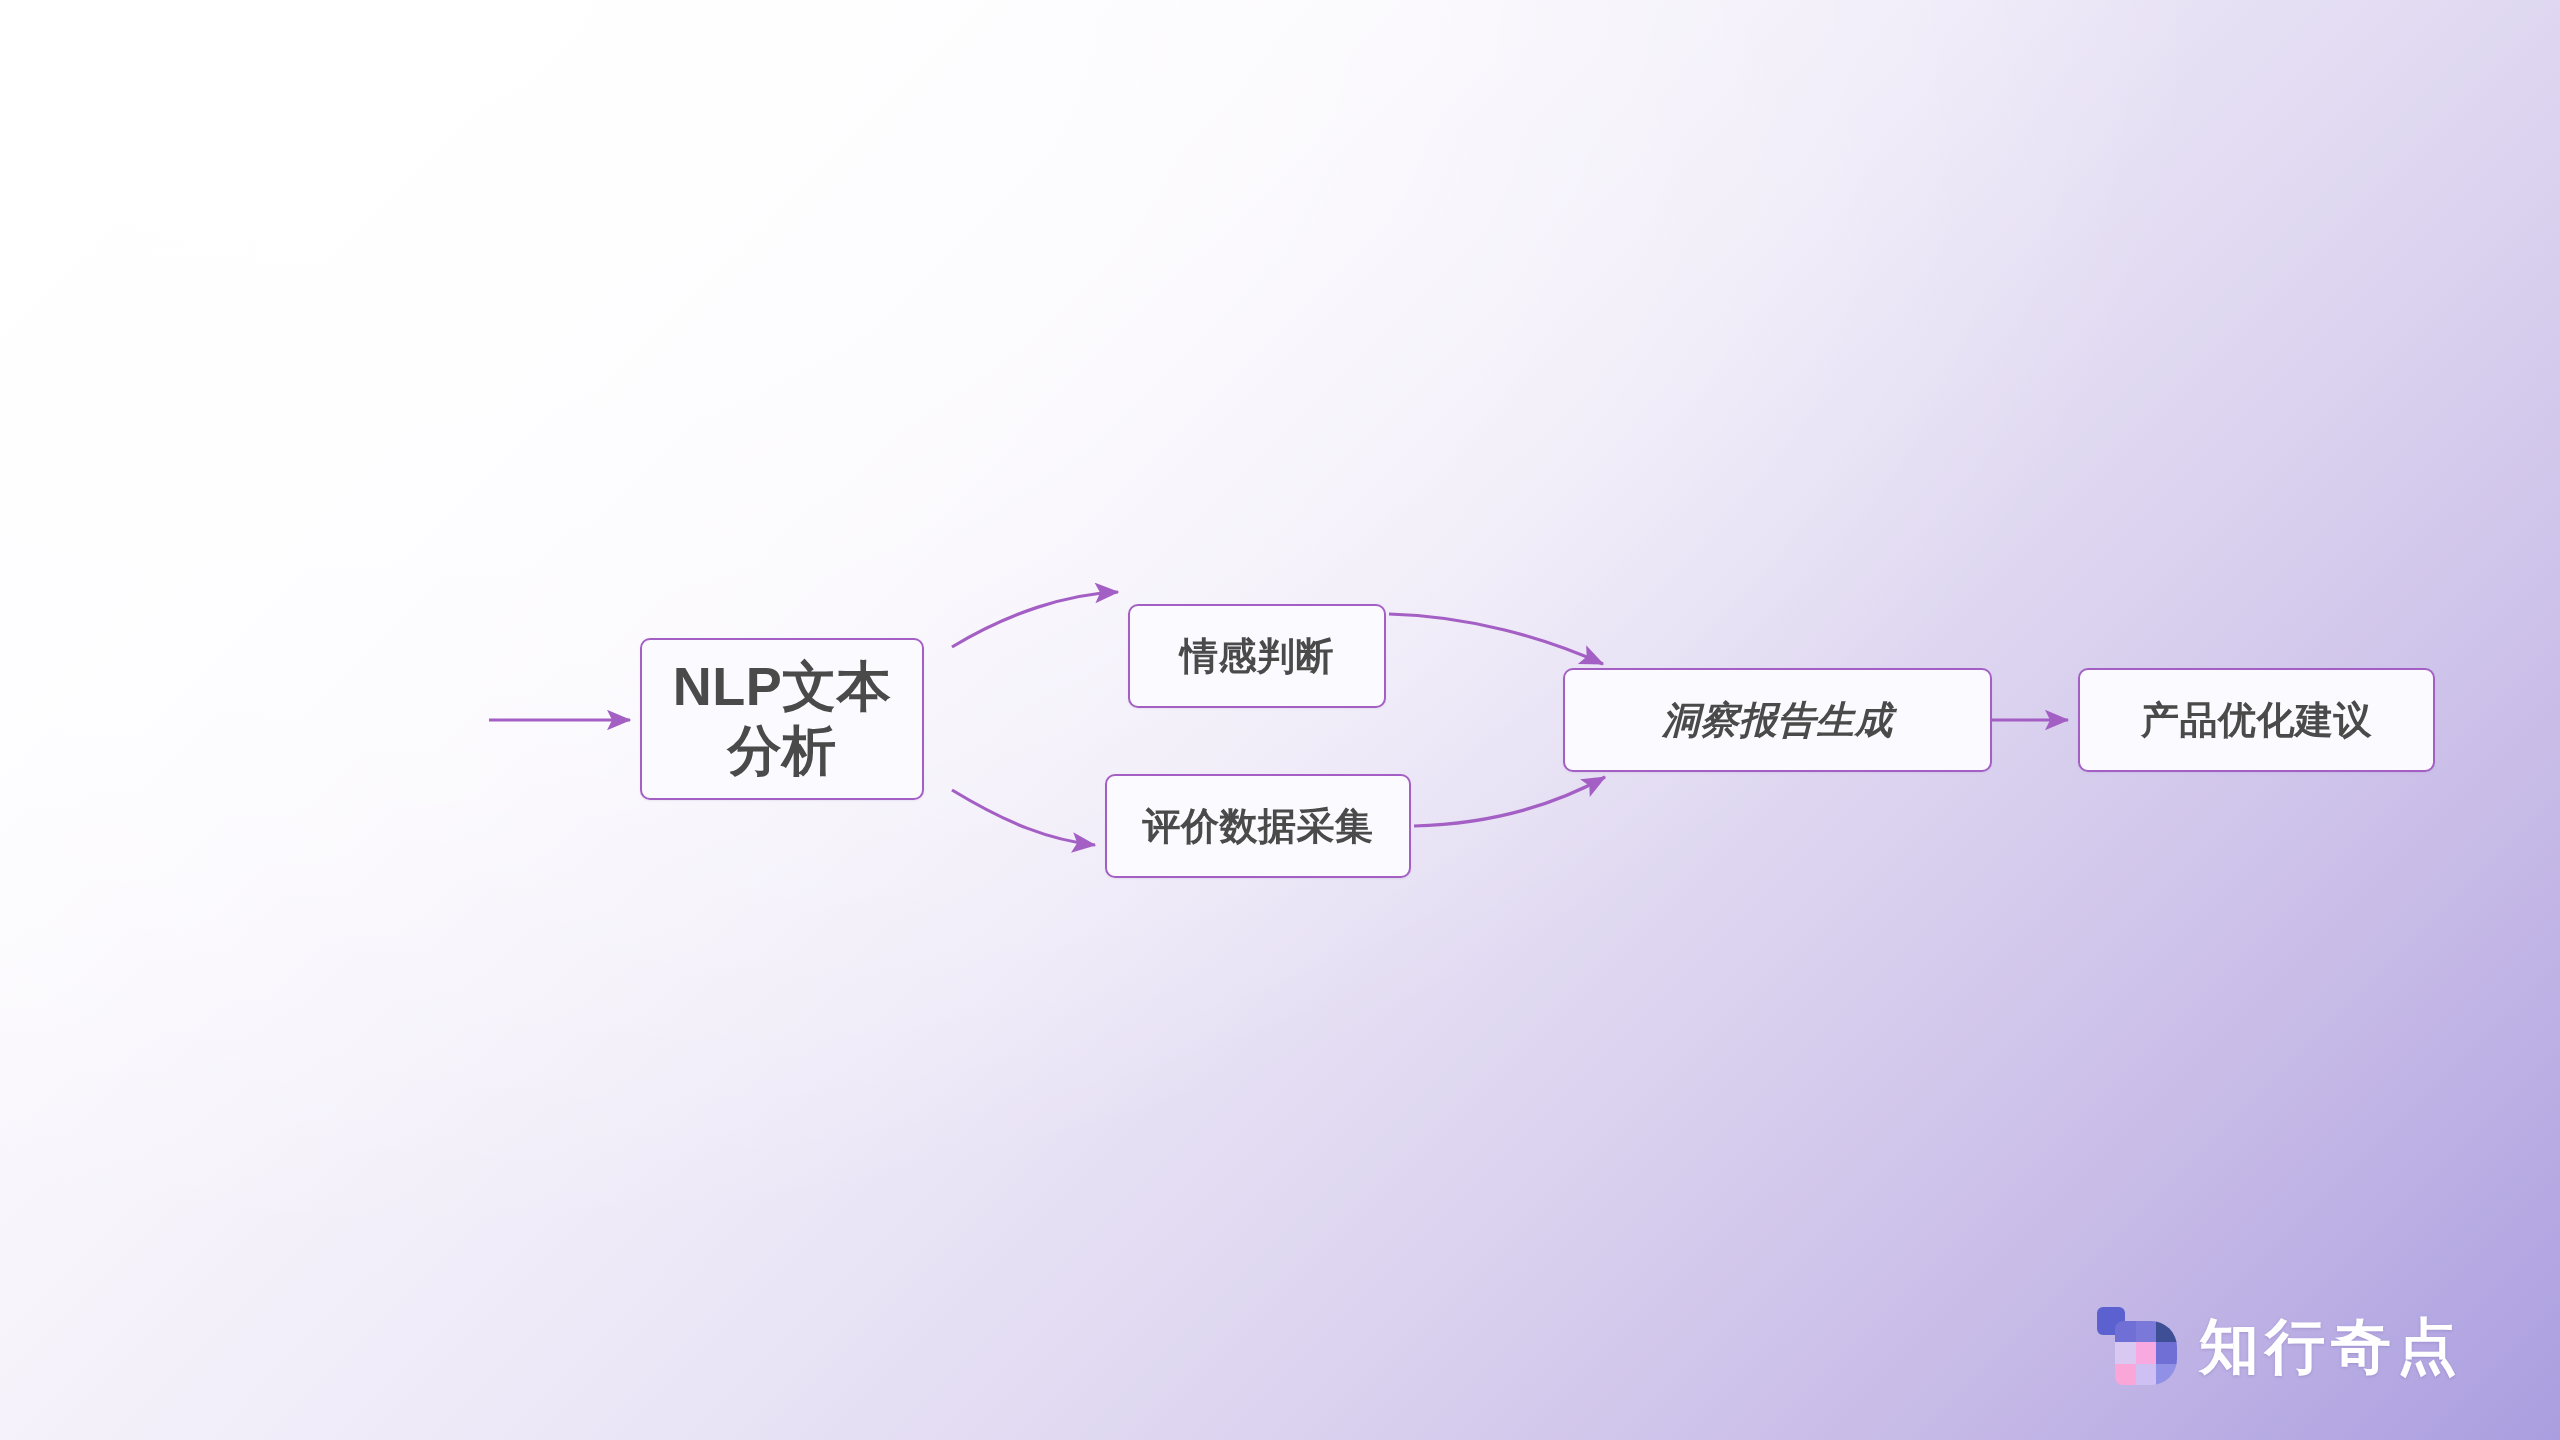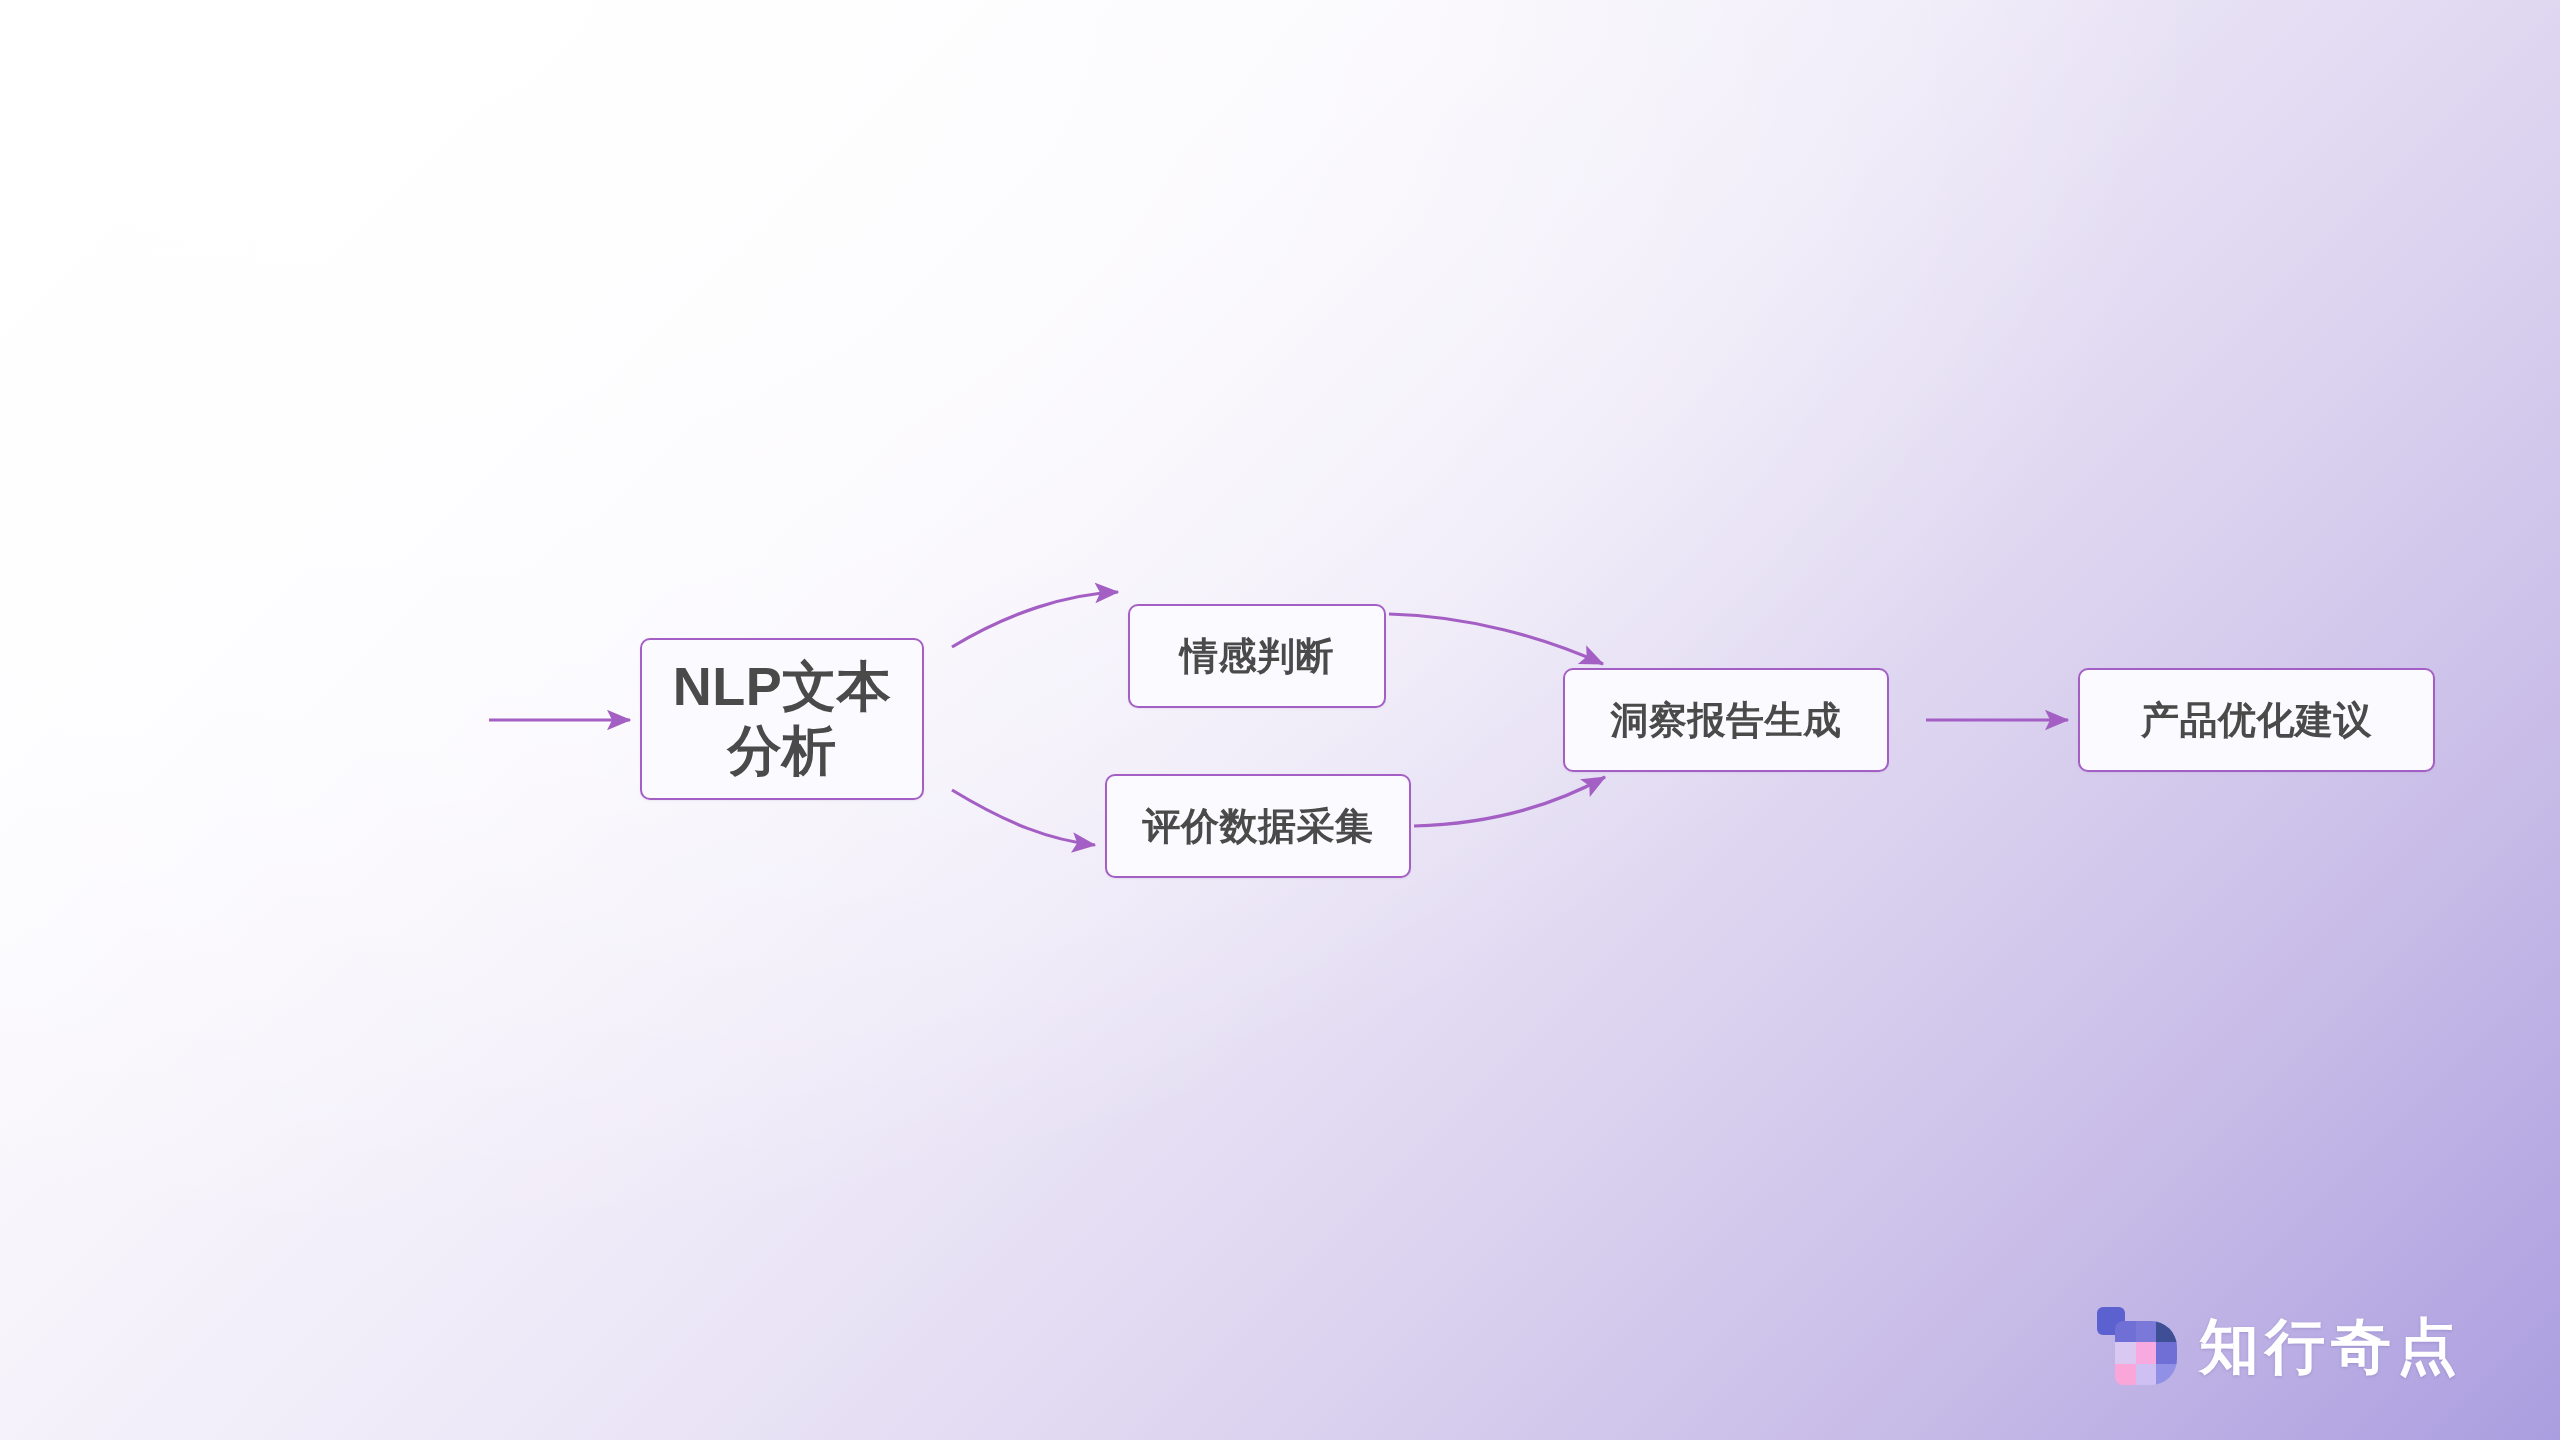--- a/index.html
+++ b/index.html
@@ -65,21 +65,21 @@
     letter-spacing: 0.5px;
     line-height: 1.18;
     box-shadow: 0 1px 2px rgba(120, 90, 160, 0.10);
   }
 
   
   #node-collect { left: 128px;  top: 670px; width: 356px; height: 100px; font-size: 37px; }
   #node-nlp     { left: 640px;  top: 638px; width: 284px; height: 162px; font-size: 54px; padding: 16px 14px; }
   #node-senti   { left: 1128px; top: 564px; width: 258px; height: 104px; font-size: 38px; margin-top: 40px; }
   #node-keyword { left: 1105px; top: 774px; width: 306px; height: 104px; font-size: 38px; }
-  #node-insight { left: 1563px; top: 668px; width: 326px; height: 104px; font-size: 38px; }
+  #node-insight { left: 1563px; top: 668px; width: 429px; height: 104px; font-size: 38px; font-style: italic; }
   #node-advice  { left: 2078px; top: 668px; width: 357px; height: 104px; font-size: 38px; }
 
   
   #logo {
     position: absolute;
     left: 2095px;
     top: 1305px;
     display: flex;
     align-items: center;
     gap: 20px;

